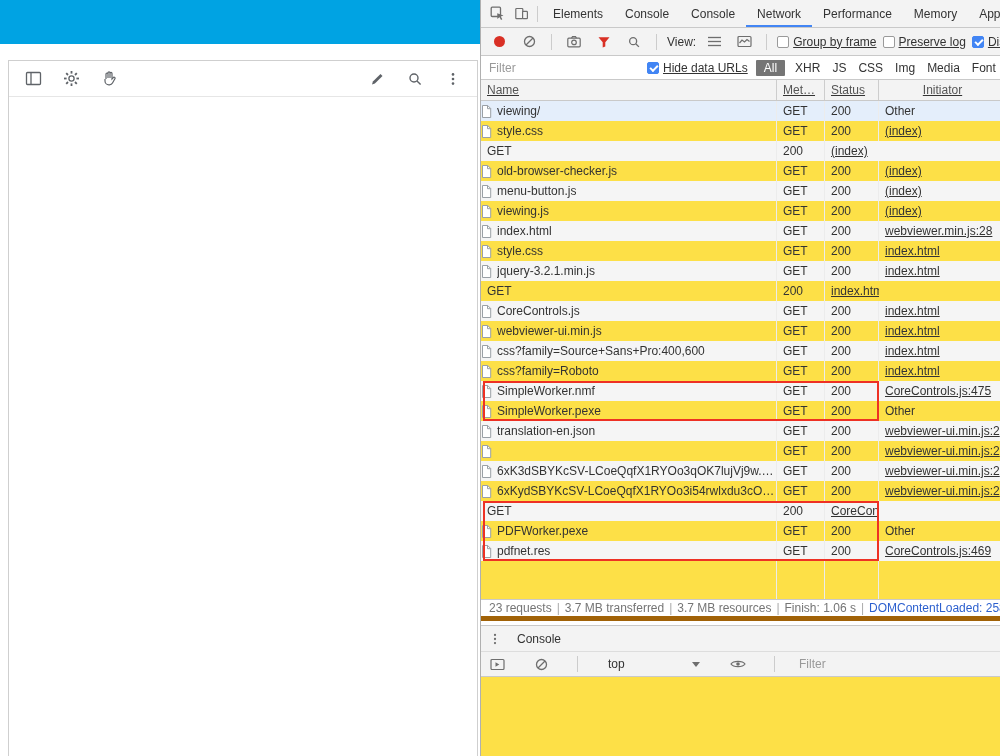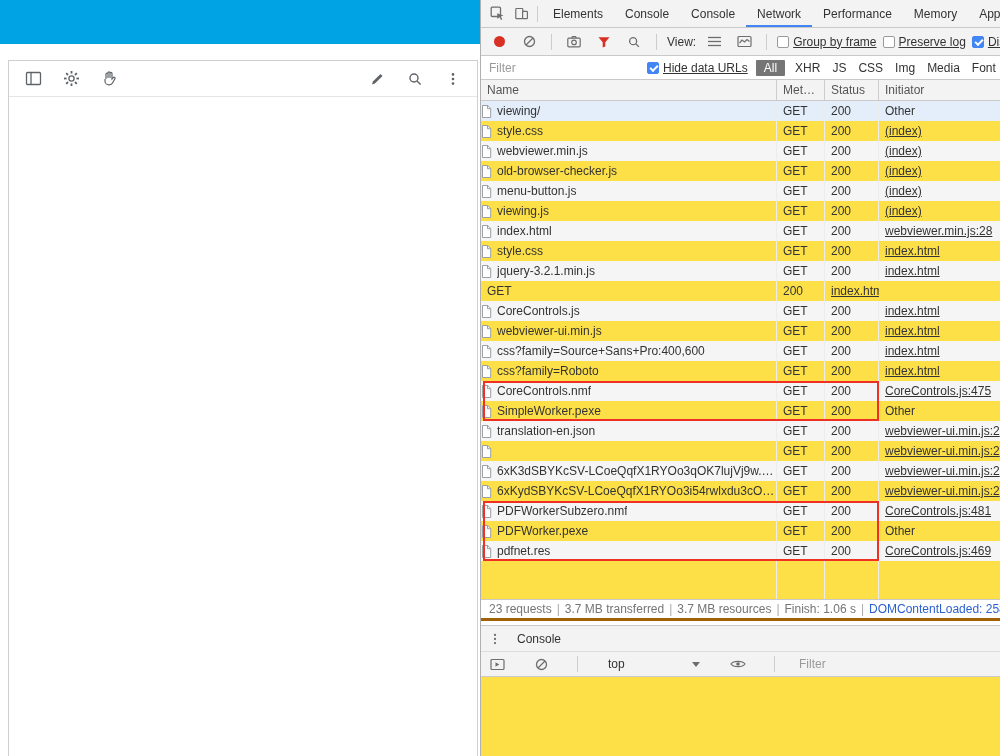--- a/index.html
+++ b/index.html
@@ -50,43 +50,43 @@
                   display: flex; align-items: center; gap: 8px; padding: 0 8px;
                   overflow: hidden; white-space: nowrap; }
   .filter-input { border: none; outline: none; background: transparent; width: 150px; flex: none;
                   font: 12px "Liberation Sans", sans-serif; color: #333; }
   .filter-input::placeholder, .console-filter::placeholder { color: #999; }
   .type-pill { color: #333; padding: 1px 2px; cursor: pointer; flex: none; }
   .type-pill.selected { background: #757575; color: #fff; border-radius: 1px; padding: 1px 8px; }
 
   .net-table { overflow: hidden; }
   .net-grid { display: grid; grid-template-columns: 296px 48px 54px 1fr; }
-  .net-header { height: 21px; background: #f3f3f3; border-bottom: 1px solid #c9c9c9; }
+  .net-header { height: 21px; background: #f3f3f3; border-bottom: 1px solid #c9c9c9; text-decoration: underline; }
   .hcell { padding-left: 6px; line-height: 20px; color: #555; overflow: hidden; white-space: nowrap;
            border-right: 1px solid #cdcdcd; }
-  .hcell:last-child { border-right: none; }
+  .hcell:last-child { border-right: none; text-align: center; }
 
   .rows-wrap { position: relative; height: 498px; overflow: hidden; }
   .net-row { height: 20px; line-height: 20px; cursor: pointer; }
   .net-row.shaded { background: #f5f5f5; }
   .net-row.selected { background: var(--selected-row-bg, #e4eefb); }
   .cell { overflow: hidden; white-space: nowrap; border-right: 1px solid #ececec; }
   .cell:last-child { border-right: none; }
   .cell.name { display: flex; align-items: center; gap: 5px; padding-left: 0; }
   .cell.name .nm { overflow: hidden; text-overflow: ellipsis; min-width: 0; }
   .doc-icon { flex: none; display: inline-flex; }
   .cell.met, .cell.stat, .cell.init { padding-left: 6px; }
   .init-text.link { text-decoration: underline; }
   .net-filler { height: 38px; }
   .fcell { border-right: 1px solid #ececec; }
   .fcell.last { border-right: none; }
   .red-box { position: absolute; left: 2px; width: 396px; border: 2px solid var(--annotation-red, #ee3124);
              pointer-events: none; z-index: 3; }
 
-  .dt-summary { height: 22px; border-top: 1px solid #c9c9c9; border-bottom: 3px solid #a16207;
+  .dt-summary { height: 22px; border-top: 1px solid #c9c9c9; border-bottom: 5px solid #a16207;
                 background: #fff; display: flex; align-items: center; padding: 0 8px;
                 color: #757575; overflow: hidden; white-space: nowrap; }
   .sum-sep { margin: 0 5px; color: #aaa; }
   .sum-part.blue { color: var(--link-blue, #2b5fce); }
 
   .drawer-spacer { height: 4px; background: #fff; }
   .drawer-tabbar { height: 26px; background: #f3f3f3; border-top: 1px solid #c9c9c9;
                    display: flex; align-items: stretch; padding-left: 2px; }
   .drawer-tab { padding: 0 10px; display: flex; align-items: center; color: #333; cursor: pointer; }
 
@@ -299,29 +299,20 @@
                   <path d="M6.5.5v3.2h3.2" fill="none" stroke="#9aa0a6"></path>
                 </svg>
       </span>
       <span class="nm">style.css</span>
     </div>
     <div class="cell met">GET</div>
     <div class="cell stat">200</div>
     <div class="cell init"><span class="init-text link">(index)</span></div>
   </div>
           <div class="net-row net-grid shaded">
-    <div class="cell name">
-      <span class="doc-icon">
-        <svg width="11" height="13" viewBox="0 0 11 13">
-                  <path d="M1.5.5h5.2l3 3V12.5h-8.2z" fill="#fff" stroke="#9aa0a6"></path>
-                  <path d="M6.5.5v3.2h3.2" fill="none" stroke="#9aa0a6"></path>
-                </svg>
-      </span>
-      <span class="nm">webviewer.min.js</span>
-    </div>
     <div class="cell met">GET</div>
     <div class="cell stat">200</div>
     <div class="cell init"><span class="init-text link">(index)</span></div>
   </div>
           <div class="net-row net-grid">
     <div class="cell name">
       <span class="doc-icon">
         <svg width="11" height="13" viewBox="0 0 11 13">
                   <path d="M1.5.5h5.2l3 3V12.5h-8.2z" fill="#fff" stroke="#9aa0a6"></path>
                   <path d="M6.5.5v3.2h3.2" fill="none" stroke="#9aa0a6"></path>
@@ -465,21 +456,21 @@
     <div class="cell init"><span class="init-text link">index.html</span></div>
   </div>
           <div class="net-row net-grid shaded">
     <div class="cell name">
       <span class="doc-icon">
         <svg width="11" height="13" viewBox="0 0 11 13">
                   <path d="M1.5.5h5.2l3 3V12.5h-8.2z" fill="#fff" stroke="#9aa0a6"></path>
                   <path d="M6.5.5v3.2h3.2" fill="none" stroke="#9aa0a6"></path>
                 </svg>
       </span>
-      <span class="nm">CoreControls.nmf</span>
+      <span class="nm">SimpleWorker.nmf</span>
     </div>
     <div class="cell met">GET</div>
     <div class="cell stat">200</div>
     <div class="cell init"><span class="init-text link">CoreControls.js:475</span></div>
   </div>
           <div class="net-row net-grid">
     <div class="cell name">
       <span class="doc-icon">
         <svg width="11" height="13" viewBox="0 0 11 13">
                   <path d="M1.5.5h5.2l3 3V12.5h-8.2z" fill="#fff" stroke="#9aa0a6"></path>
@@ -541,29 +532,20 @@
                   <path d="M6.5.5v3.2h3.2" fill="none" stroke="#9aa0a6"></path>
                 </svg>
       </span>
       <span class="nm">6xKydSBYKcSV-LCoeQqfX1RYOo3i54rwlxdu3cOW…</span>
     </div>
     <div class="cell met">GET</div>
     <div class="cell stat">200</div>
     <div class="cell init"><span class="init-text link">webviewer-ui.min.js:2</span></div>
   </div>
           <div class="net-row net-grid shaded">
-    <div class="cell name">
-      <span class="doc-icon">
-        <svg width="11" height="13" viewBox="0 0 11 13">
-                  <path d="M1.5.5h5.2l3 3V12.5h-8.2z" fill="#fff" stroke="#9aa0a6"></path>
-                  <path d="M6.5.5v3.2h3.2" fill="none" stroke="#9aa0a6"></path>
-                </svg>
-      </span>
-      <span class="nm">PDFWorkerSubzero.nmf</span>
-    </div>
     <div class="cell met">GET</div>
     <div class="cell stat">200</div>
     <div class="cell init"><span class="init-text link">CoreControls.js:481</span></div>
   </div>
           <div class="net-row net-grid">
     <div class="cell name">
       <span class="doc-icon">
         <svg width="11" height="13" viewBox="0 0 11 13">
                   <path d="M1.5.5h5.2l3 3V12.5h-8.2z" fill="#fff" stroke="#9aa0a6"></path>
                   <path d="M6.5.5v3.2h3.2" fill="none" stroke="#9aa0a6"></path>

